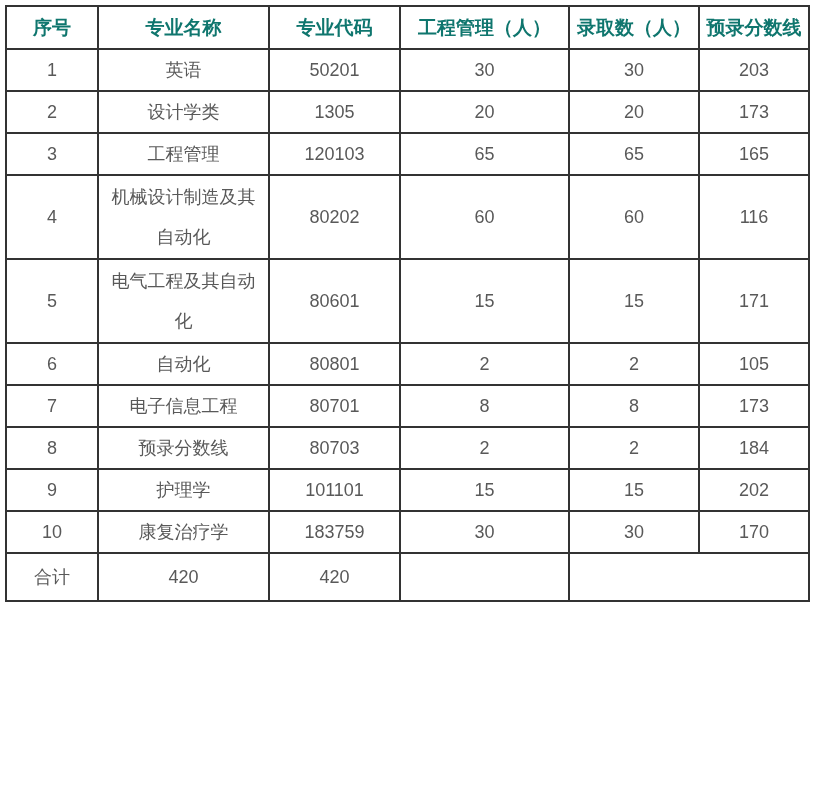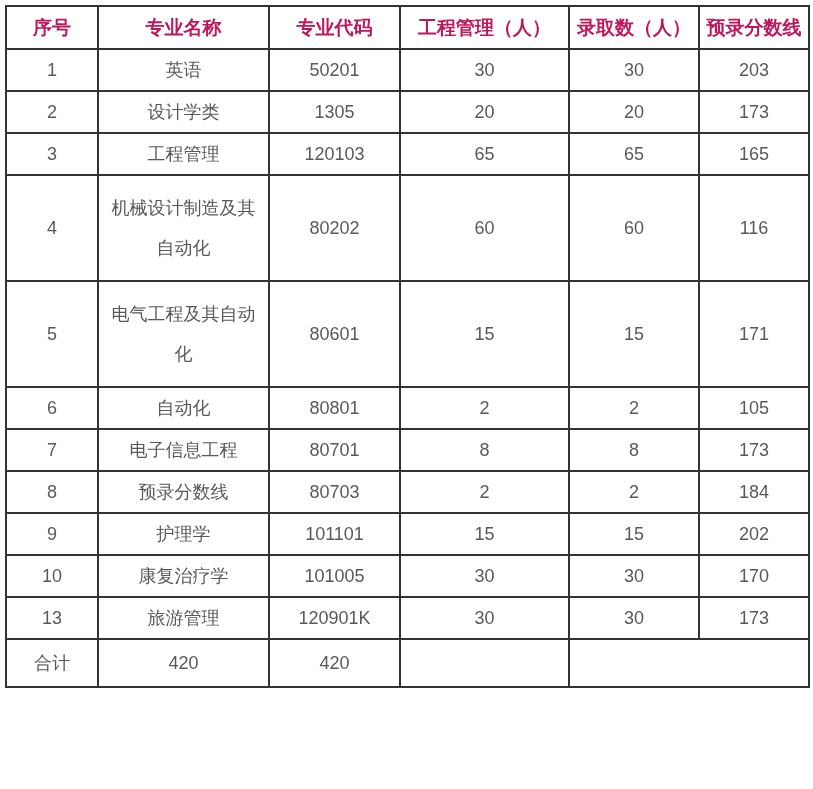--- a/index.html
+++ b/index.html
@@ -25,36 +25,36 @@
     border: 2px solid #333333;
     text-align: center;
     vertical-align: middle;
     padding: 0 4px;
     overflow: hidden;
     box-sizing: border-box;
   }
   table.admission th {
     font-size: 19px;
     font-weight: bold;
-    color: #be185d;
+    color: #0f766e;
     line-height: 40px;
     height: 43px;
   }
   table.admission td {
     font-size: 18px;
     font-weight: normal;
     color: #595959;
     line-height: 40px;
     height: 42px;
   }
   td.major-cell {
     white-space: pre-line;
   }
   tr.data-row.tall td {
-    height: 106px;
+    height: 84px;
     margin-top: 20px;
   }
   tr.total-row td {
     height: 48px;
   }
   td.total-label-cell {
     font-weight: bold;
     color: #3b3b3b;
   }
   
@@ -159,32 +159,24 @@
           <td>9</td>
           <td class="major-cell">护理学</td>
           <td>101101</td>
           <td>15</td>
           <td>15</td>
           <td>202</td>
         </tr>
         <tr class="data-row">
           <td>10</td>
           <td class="major-cell">康复治疗学</td>
-          <td>101005</td>
+          <td>183759</td>
           <td>30</td>
           <td>30</td>
           <td>170</td>
-        </tr>
-        <tr class="data-row">
-          <td>13</td>
-          <td class="major-cell">旅游管理</td>
-          <td>120901K</td>
-          <td>30</td>
-          <td>30</td>
-          <td>173</td>
         </tr>
       </tbody>
     <tfoot>
       <tr class="total-row">
         <td class="total-label-cell">合计</td>
         <td>420</td>
         <td>420</td>
         <td></td>
         <td colspan="2"></td>
       </tr>

